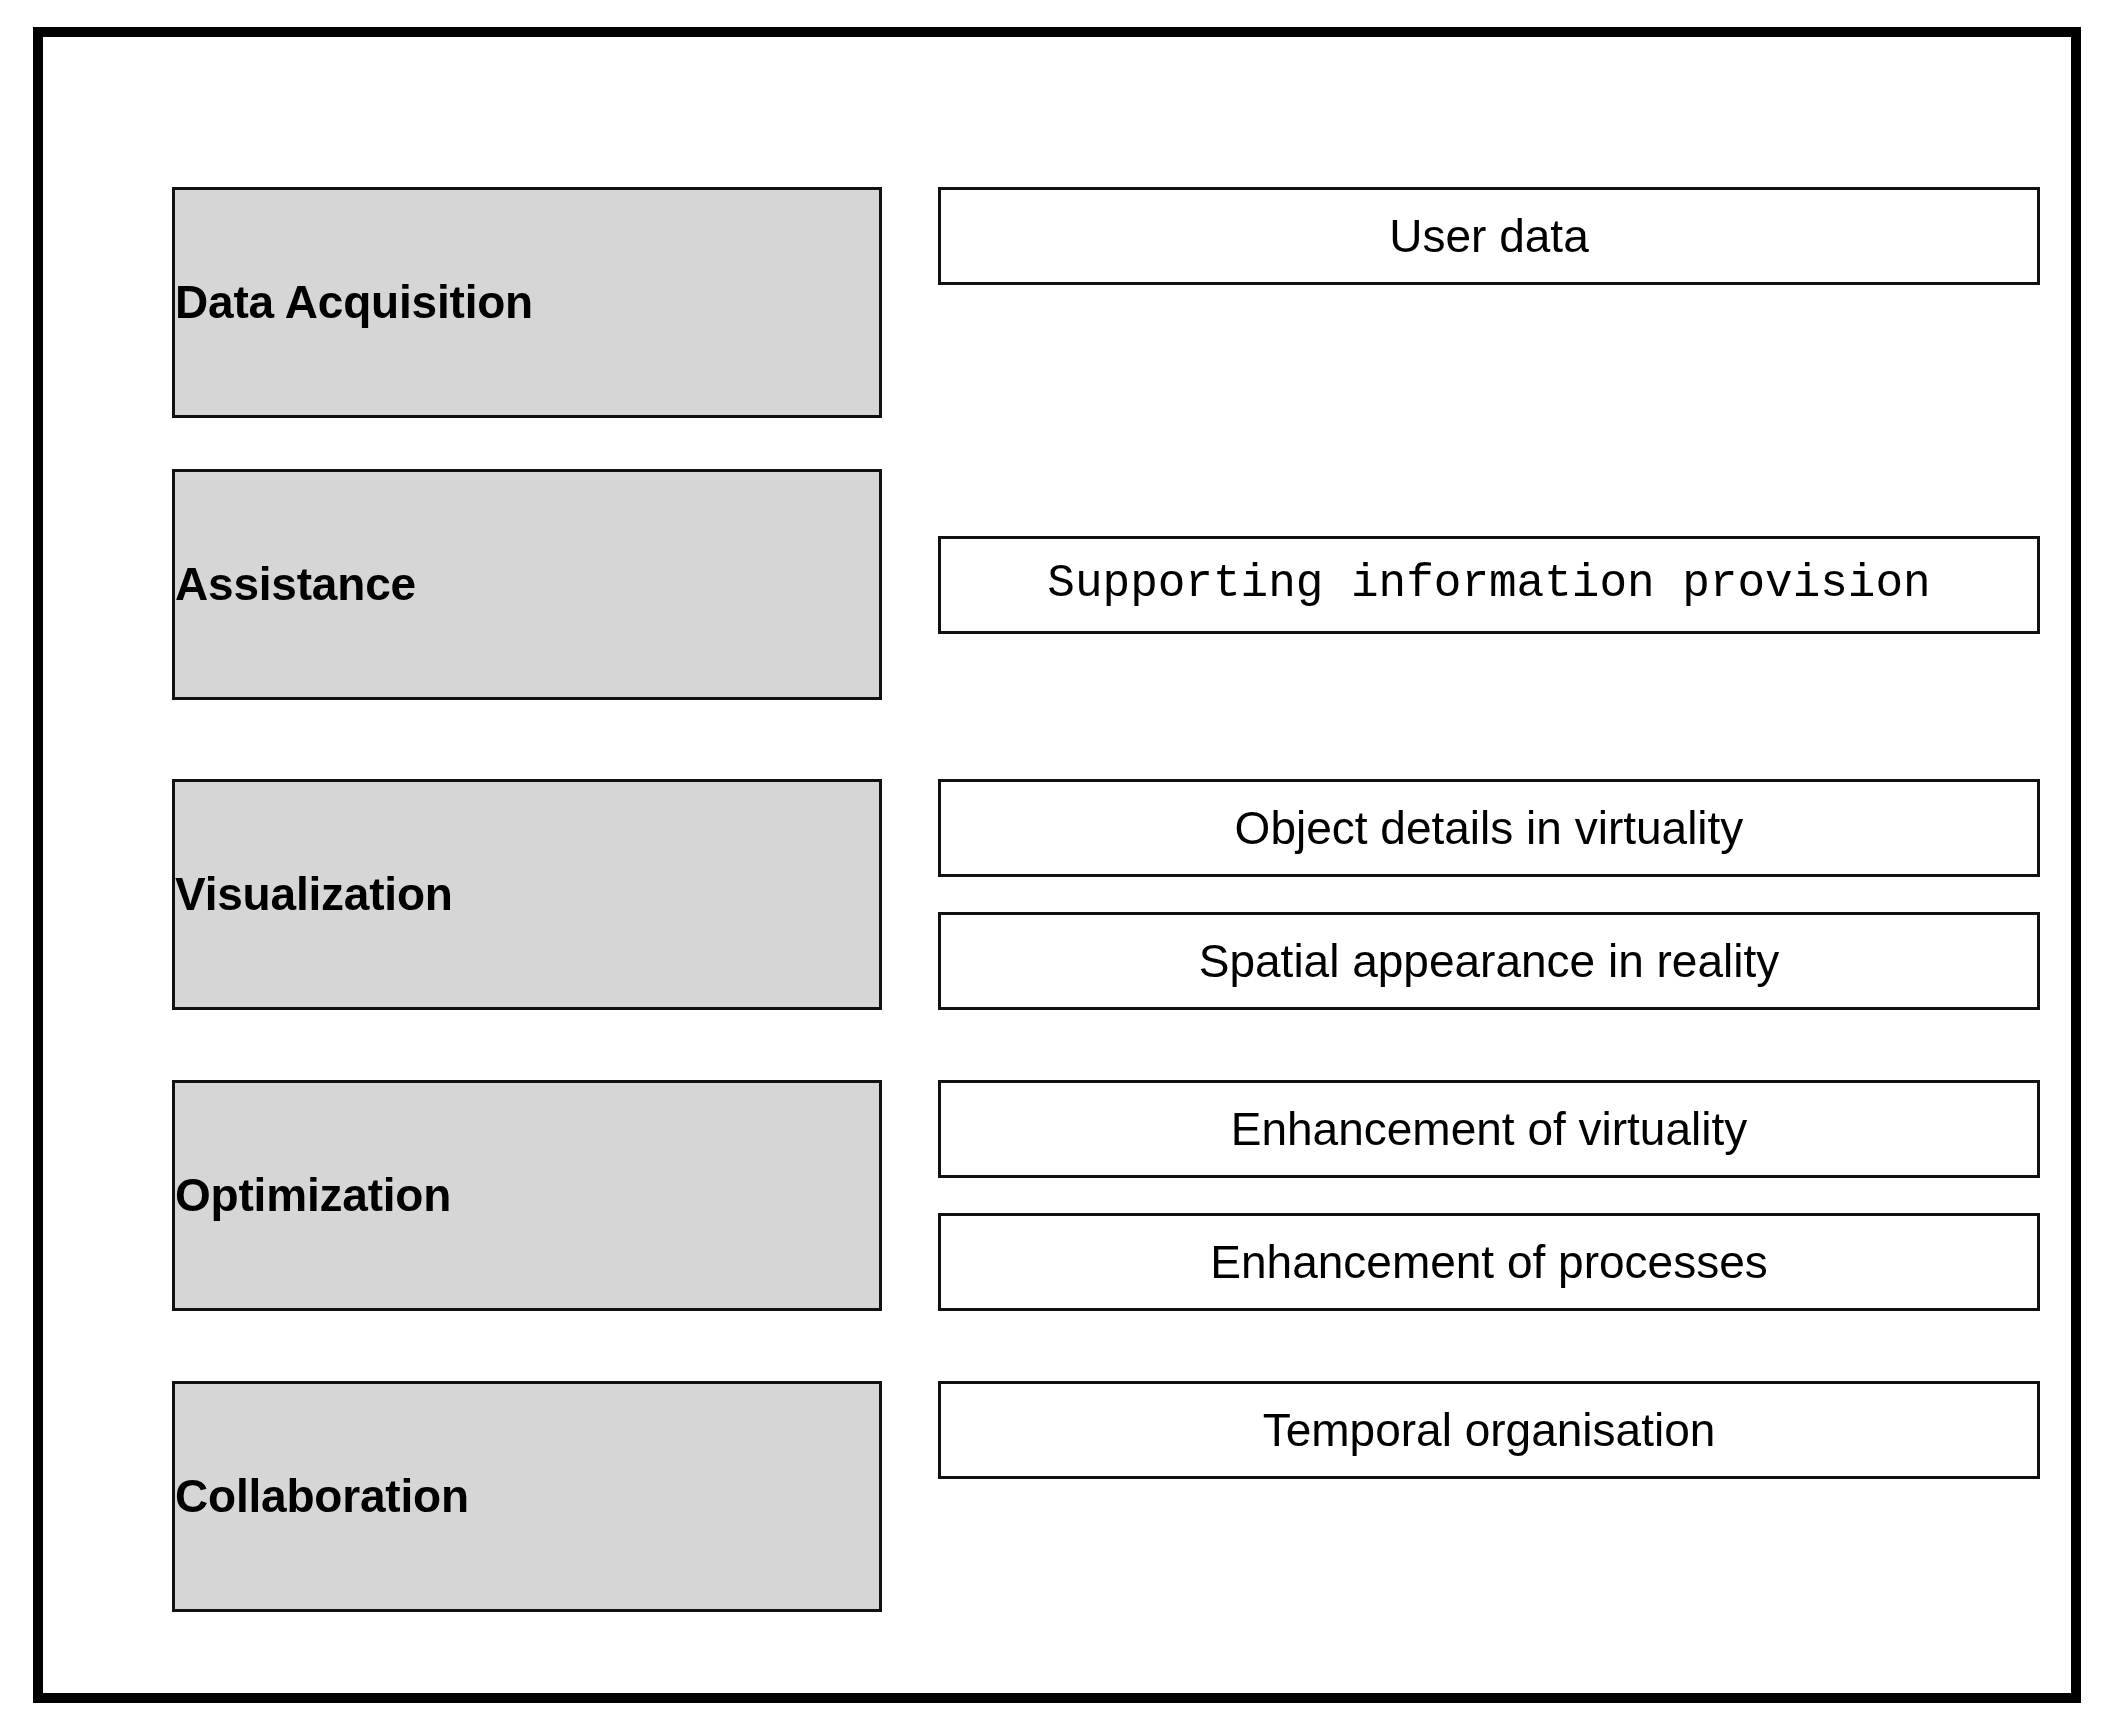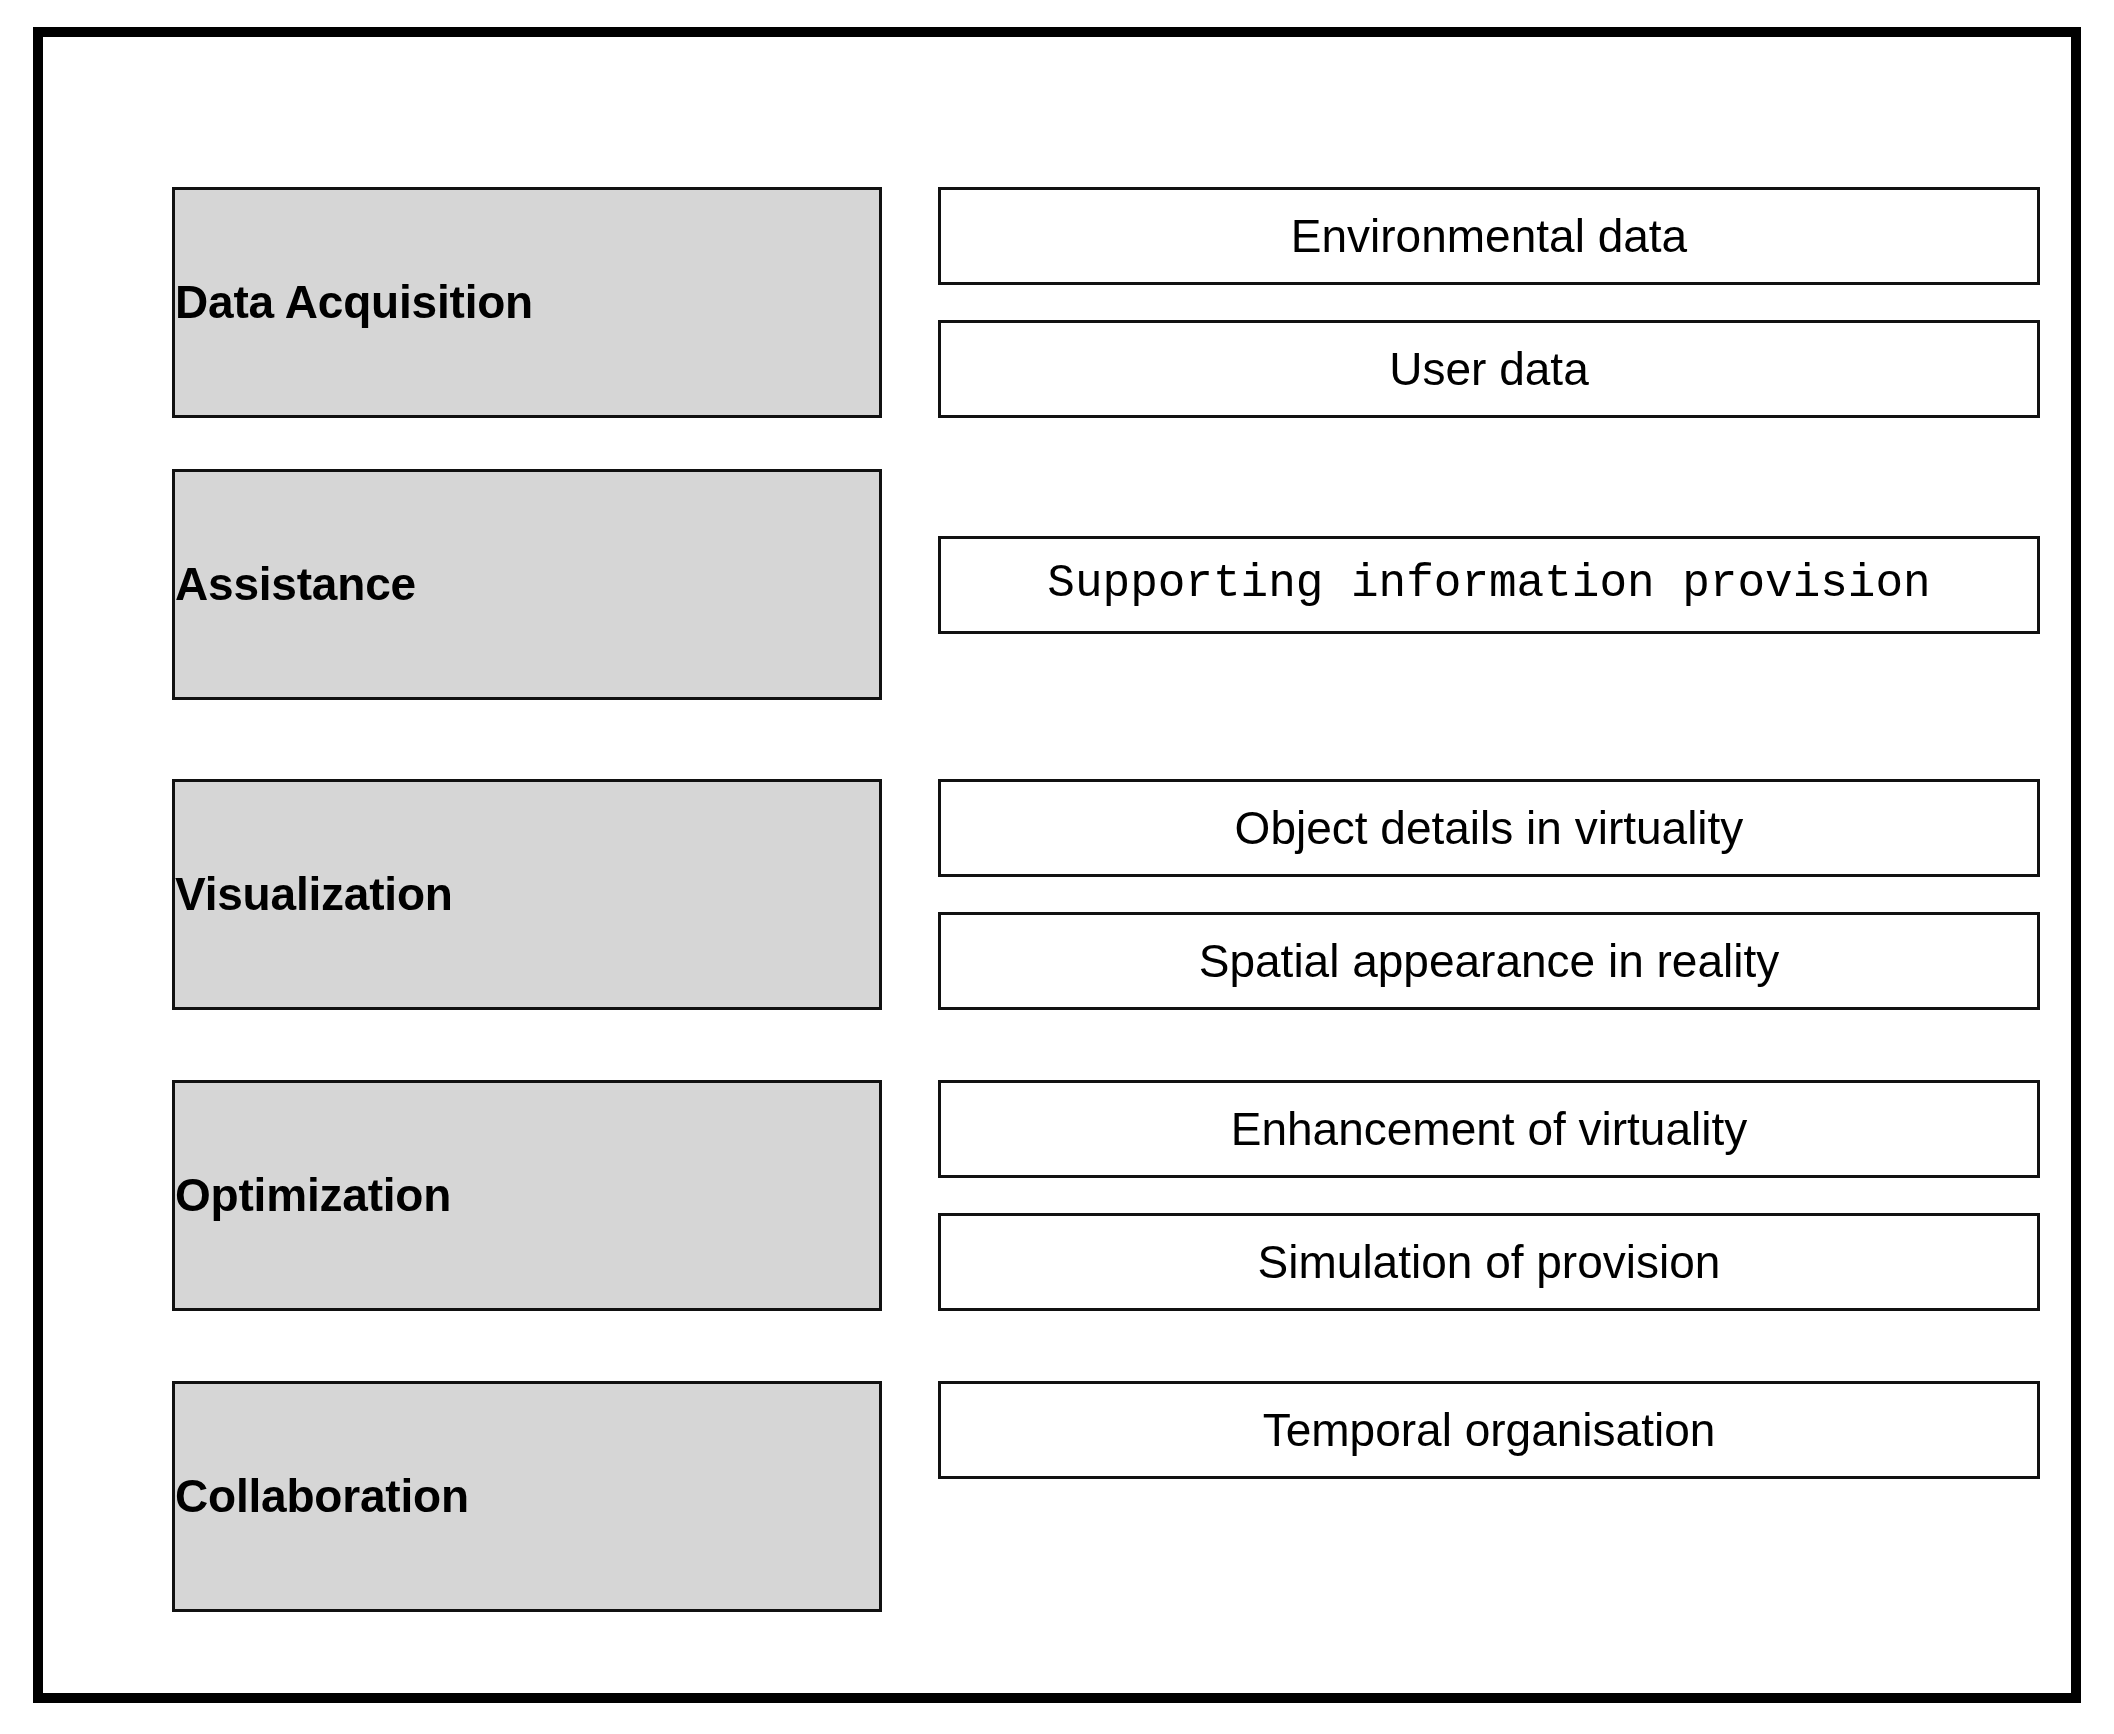--- a/index.html
+++ b/index.html
@@ -116,23 +116,20 @@
 <div id="page">
   <div id="outer-frame">
     <div id="grid">
 
       <div class="row row-0">
         <div class="cat-box">
           <span class="cat-label">Data Acquisition</span>
         </div>
         <div class="items-col">
           <div class="item-box">
-            <span class="item-label">Environmental data</span>
-          </div>
-          <div class="item-box">
             <span class="item-label">User data</span>
           </div>
         </div>
       </div>
 
       <div class="row row-1">
         <div class="cat-box">
           <span class="cat-label">Assistance</span>
         </div>
         <div class="items-col single">
@@ -158,21 +155,21 @@
 
       <div class="row row-3">
         <div class="cat-box">
           <span class="cat-label">Optimization</span>
         </div>
         <div class="items-col">
           <div class="item-box">
             <span class="item-label">Enhancement of virtuality</span>
           </div>
           <div class="item-box">
-            <span class="item-label">Simulation of provision</span>
+            <span class="item-label">Enhancement of processes</span>
           </div>
         </div>
       </div>
 
       <div class="row row-4">
         <div class="cat-box">
           <span class="cat-label">Collaboration</span>
         </div>
         <div class="items-col">
           <div class="item-box">

